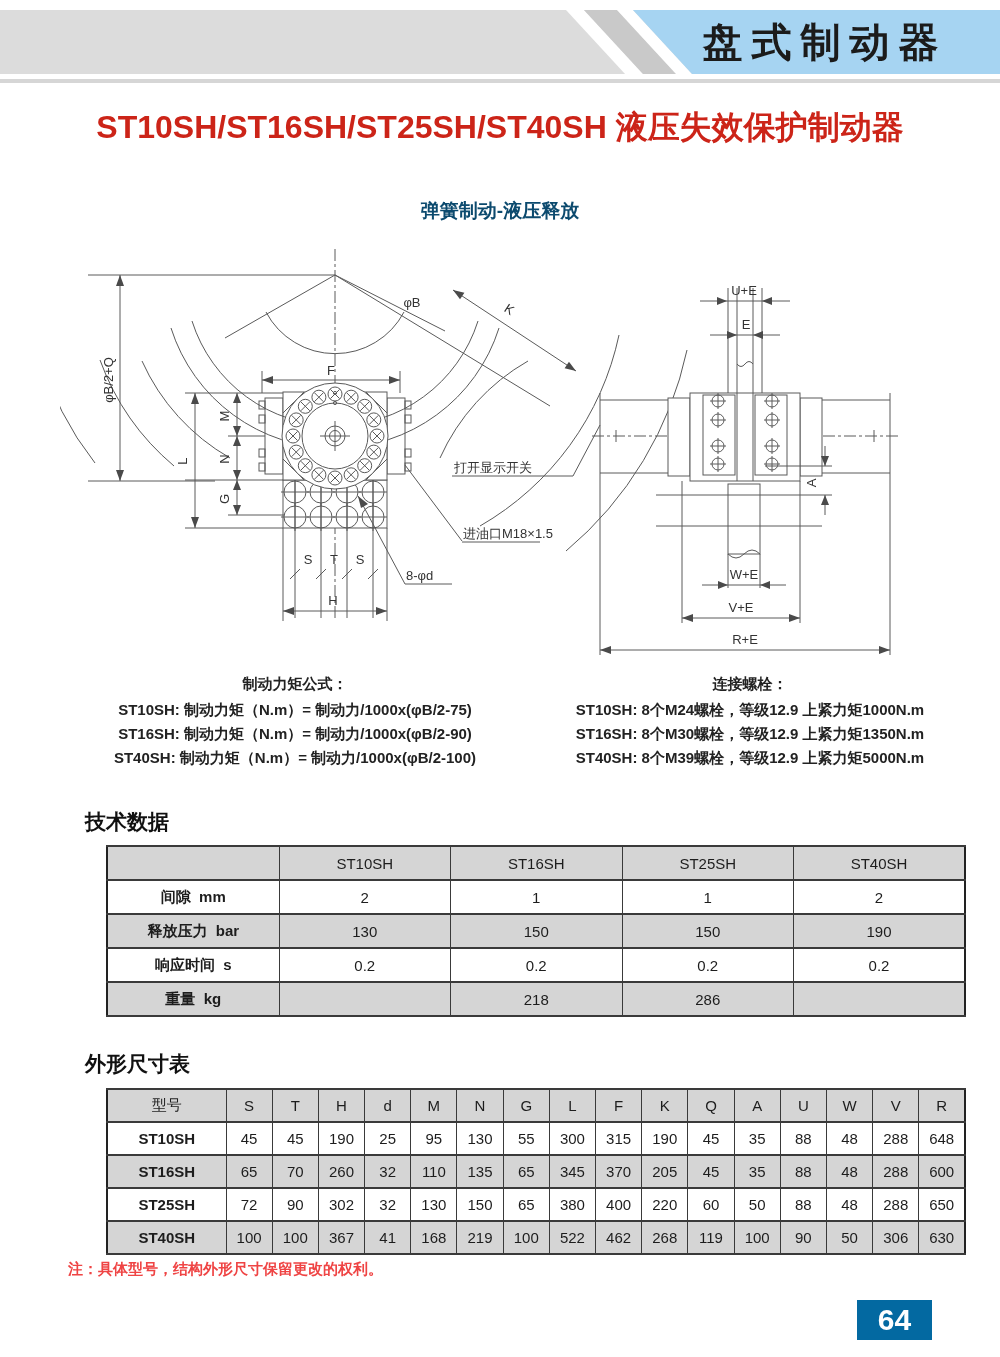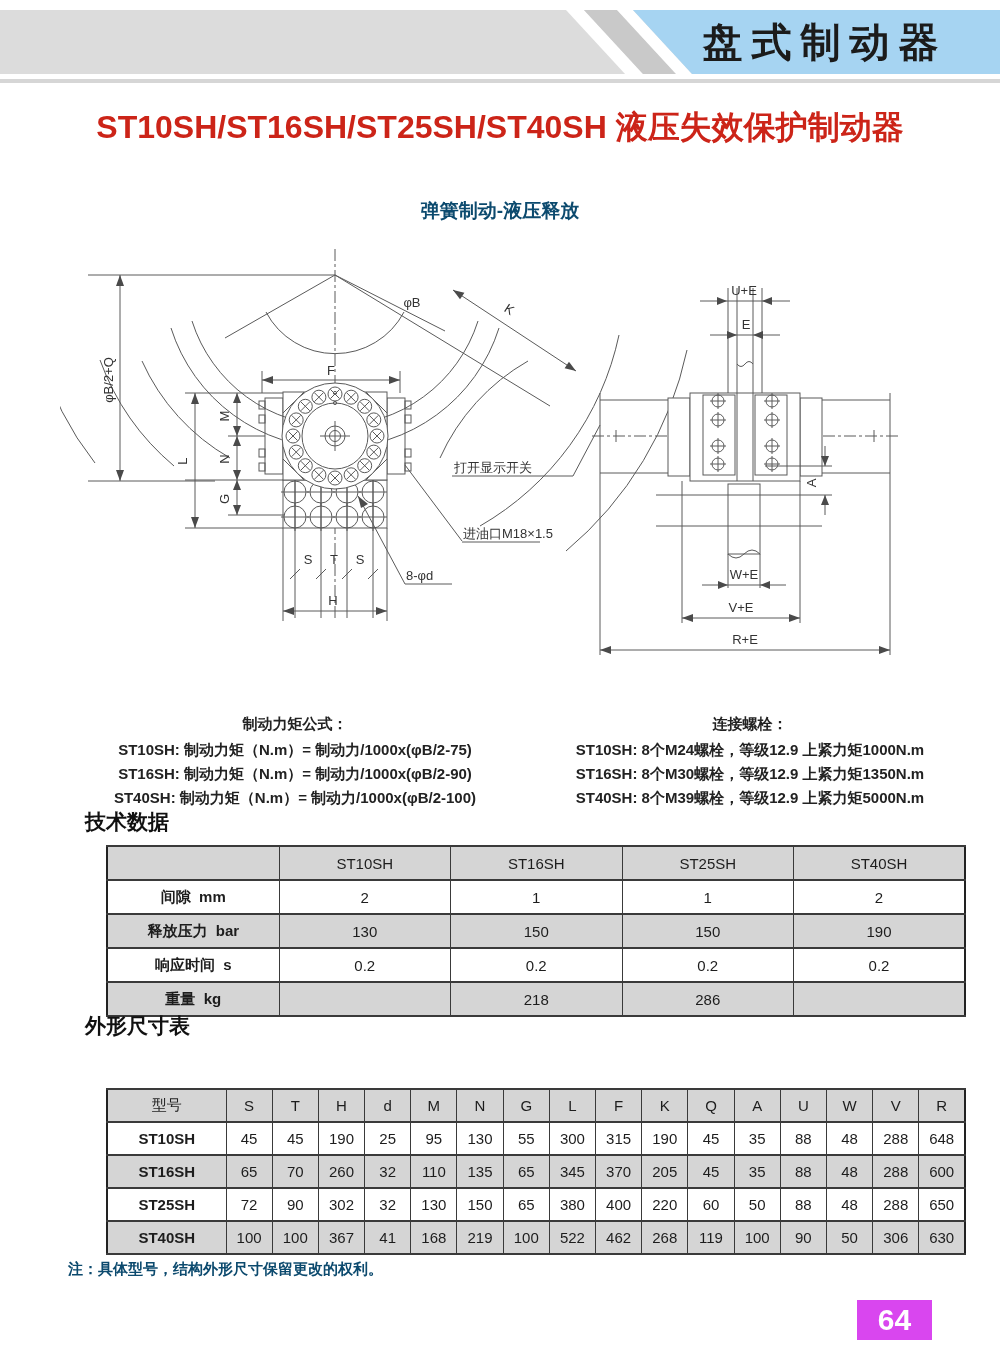--- a/index.html
+++ b/index.html
@@ -23,38 +23,38 @@
   
   .drawing{position:absolute;left:60px;top:243px;}
   .drawing line,.drawing path,.drawing rect,.drawing circle,.drawing polyline{stroke:#5a5a5a;stroke-width:1;fill:none;}
   .drawing .fw{fill:#ffffff;}
   .drawing .cl{stroke-dasharray:12 3 3 3;}
   .drawing .arr{fill:#4a4a4a;stroke:none;}
   .drawing text{fill:#333;font-size:13px;stroke:none;font-family:inherit;}
   .drawing .lbl{text-anchor:middle;}
   
   .col-note{position:absolute;font-size:15px;font-weight:bold;color:#222;text-align:center;line-height:24px;}
-  .col-note .hd{margin-bottom:2px;margin-top:40px;}
+  .col-note .hd{margin-bottom:2px;}
   
   .sec-hd{position:absolute;font-size:21px;font-weight:bold;color:#111;}
   
   .tblwrap{position:absolute;left:70px;width:860px;}
   table{border-collapse:collapse;width:100%;table-layout:fixed;margin-left:36px;}
   table,th,td{border:1px solid #3a3a3a;}
   table{border:2px solid #222;}
   th,td{border-top-width:2px;border-bottom-width:2px;text-align:center;
         font-size:15px;font-weight:normal;color:#1d1d1d;padding:0;white-space:pre;overflow:hidden;}
   thead th{background:#d5d5d5;}
   tbody tr:nth-child(even) th,tbody tr:nth-child(even) td{background:#d5d5d5;}
   tbody th{font-weight:bold;}
   .tech th,.tech td{height:32px;}
   .dims th,.dims td{height:31px;}
   
-  .footnote{position:absolute;left:68px;top:1260px;font-size:15px;font-weight:bold;color:#0c4a6e;}
-  .page-badge{position:absolute;left:857px;top:1300px;width:75px;height:40px;background:#d946ef;
+  .footnote{position:absolute;left:68px;top:1260px;font-size:15px;font-weight:bold;color:#ef4444;}
+  .page-badge{position:absolute;left:857px;top:1300px;width:75px;height:40px;background:#0369a1;
         color:#fff;font-size:30px;font-weight:bold;text-align:center;line-height:40px;}
 </style>
 </head>
 <body>
 
 <div class="page">
 
   <div class="banner">
     <div class="sk st-w1"></div>
     <div class="sk st-g"></div>
@@ -392,21 +392,21 @@
             <th>重量  kg</th>
             <td></td>
             <td>218</td>
             <td>286</td>
             <td></td>
           </tr>
         </tbody>
       </table>
   </div>
 
-  <div class="sec-hd" style="left:85px;top:1012px;">外形尺寸表</div>
+  <div class="sec-hd" style="left:85px;top:1050px;">外形尺寸表</div>
   <div class="tblwrap" style="top:1088px;">
     <table class="dims">
         <colgroup>
           <col style="width: 119px;">
           <col>
           <col>
           <col>
           <col>
           <col>
           <col>

